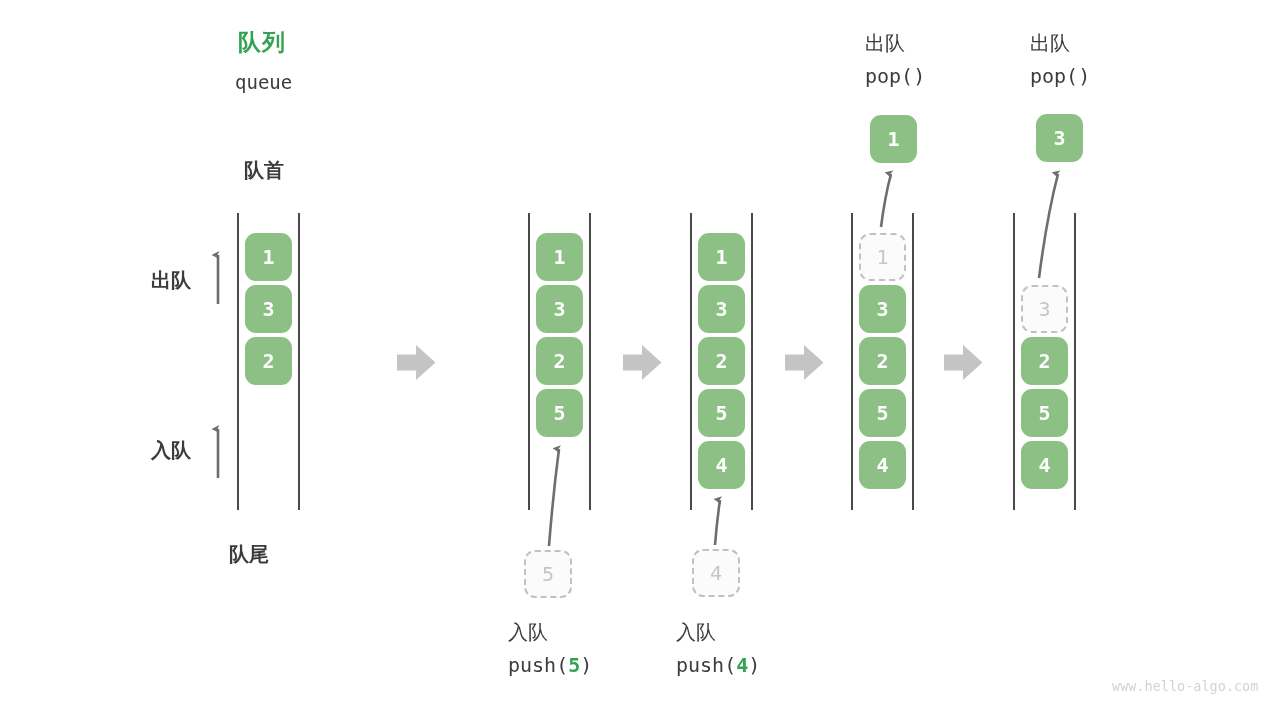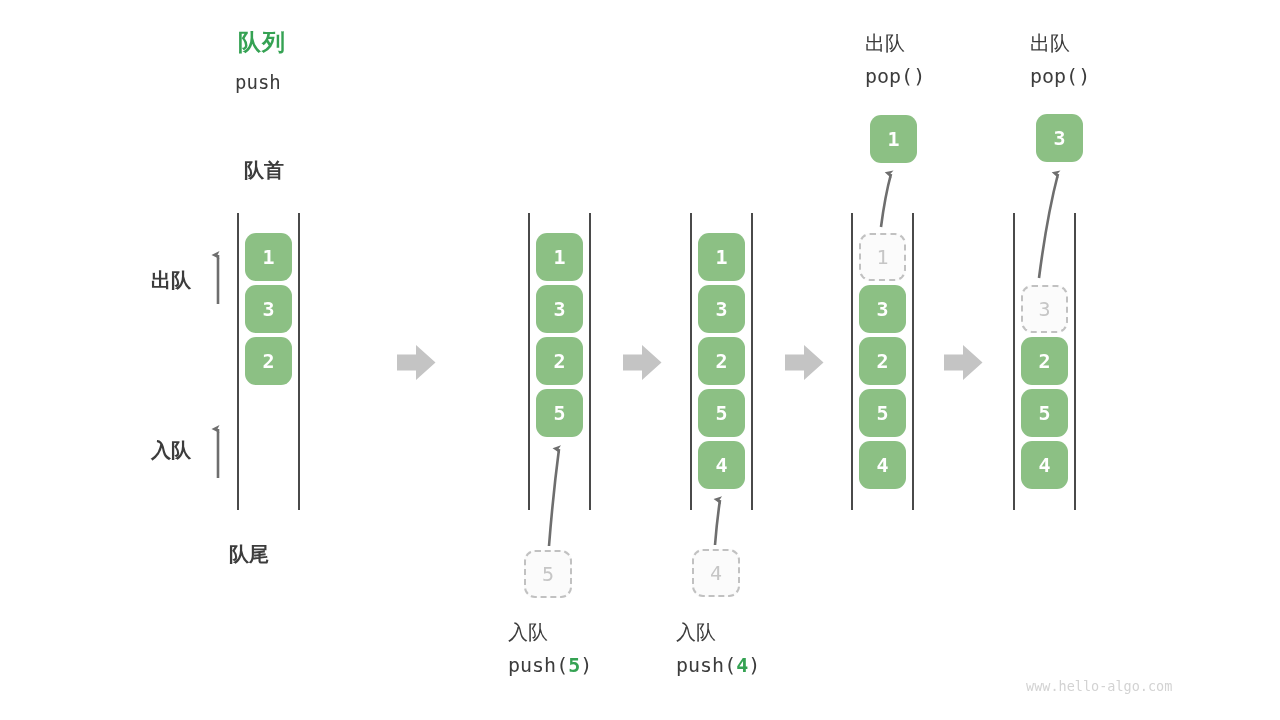--- a/index.html
+++ b/index.html
@@ -52,30 +52,30 @@
   .push-lbl-1{left:508px;top:622px;}
   .push-lbl-2{left:676px;top:622px;}
 
   .out-box-1{left:870px;top:115px;}
   .out-box-2{left:1036px;top:114px;}
   .in-box-1{left:524px;top:550px;}
   .in-box-2{left:692px;top:549px;}
 
   .overlay{position:absolute;left:0;top:0;width:1280px;height:720px;pointer-events:none;}
 
-  .watermark{position:absolute;left:1026px;top:678px;font-family:"DejaVu Sans Mono",monospace;
+  .watermark{position:absolute;left:1112px;top:678px;font-family:"DejaVu Sans Mono",monospace;
              font-size:13.5px;color:var(--watermark);}
 </style>
 </head>
 <body>
 
 <div class="canvas">
 
   <div class="title-cn">队列</div>
-  <div class="title-en">push</div>
+  <div class="title-en">queue</div>
 
   <div class="lbl bold front-lbl">队首</div>
   <div class="lbl bold rear-lbl">队尾</div>
   <div class="lbl bold side-deq">出队</div>
   <div class="lbl bold side-enq">入队</div>
 
   <div class="queue-col col-0">
       <div class="slot solid" style="top: 20px;">1</div>
       <div class="slot solid" style="top: 72px;">3</div>
       <div class="slot solid" style="top: 124px;">2</div>

